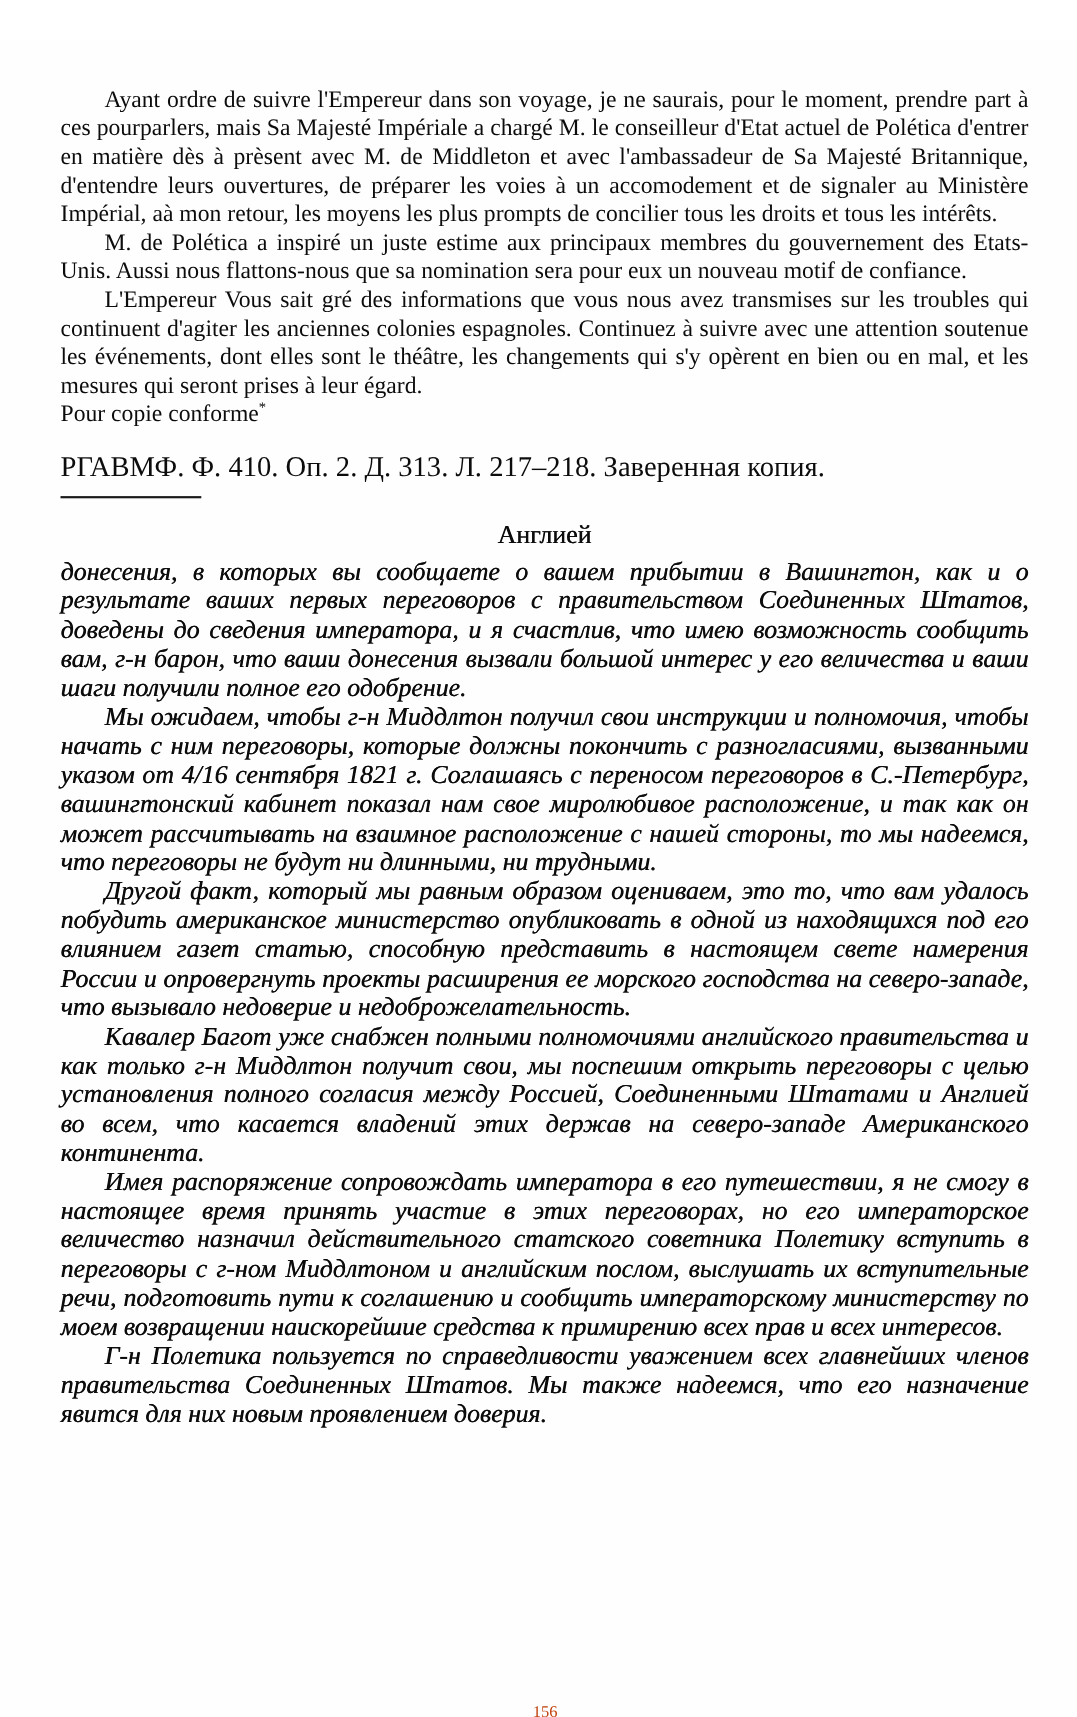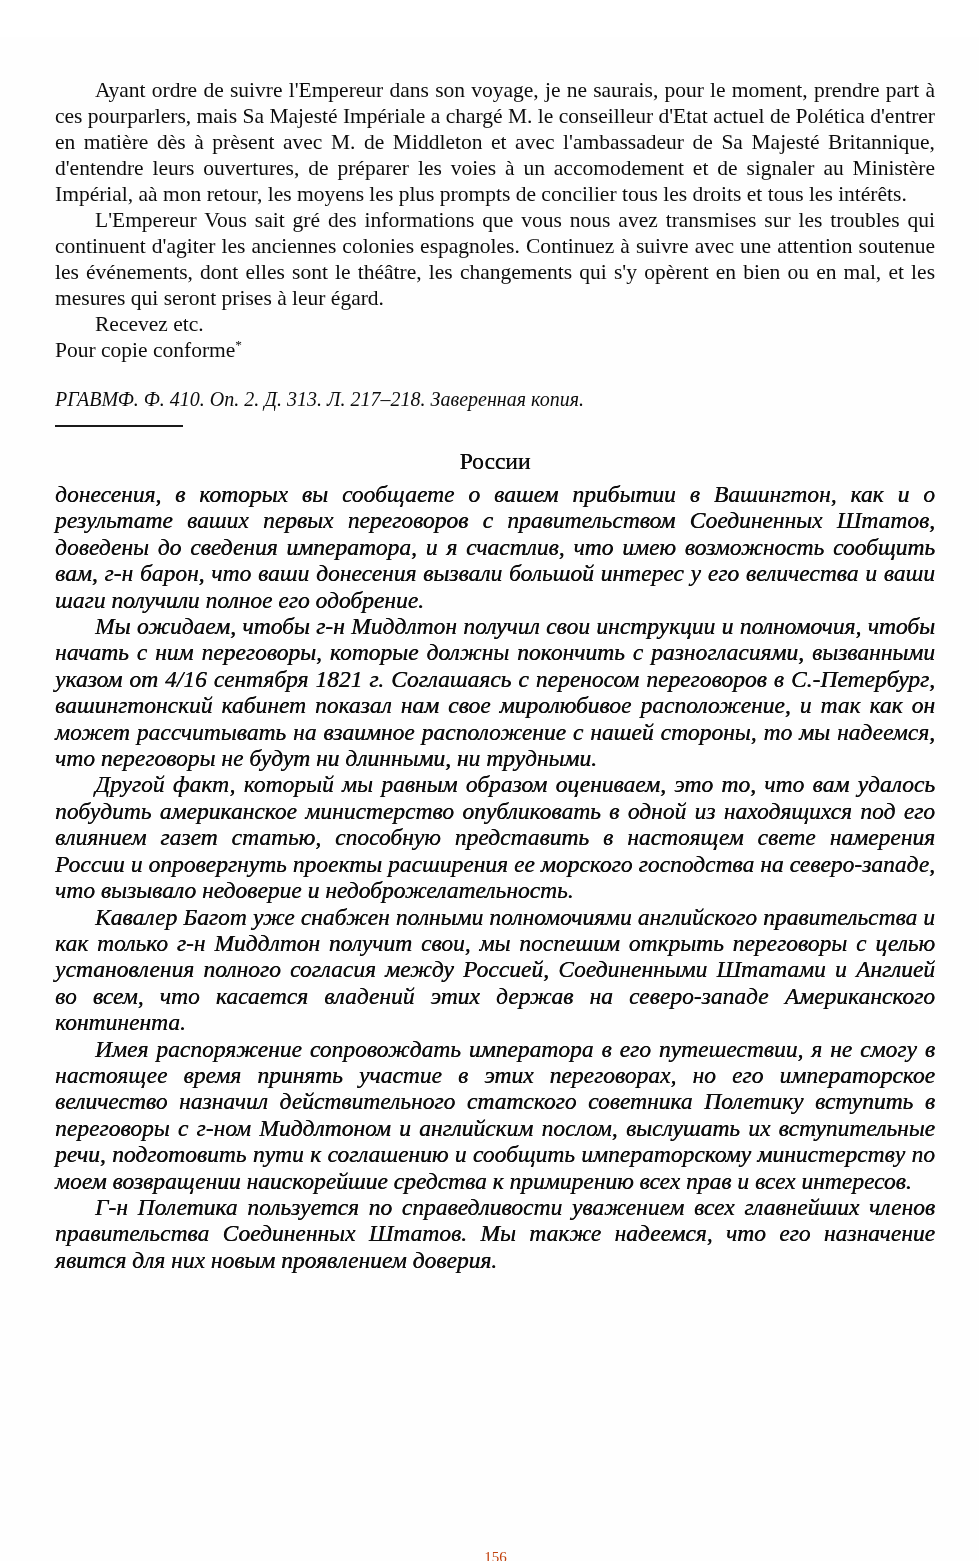--- a/index.html
+++ b/index.html
@@ -22,22 +22,21 @@
     margin: 0;
   }
   .indent { text-indent: 40px; }
   .noindent { text-indent: 0; }
   .closing sup, .fnref {
     font-size: 0.62em;
     vertical-align: super;
     line-height: 0;
   }
   .citation {
-    font-style: italic;
-    font-size: 20px;
+    font-size: 26px;
     line-height: 24px;
     margin: 24px 0 0 0;
   }
   .footnote-rule {
     width: 128px;
     height: 0;
     border-top: 2px solid #1a1a1a;
     margin: 14px 0 0 0;
   }
   .footnote {
@@ -72,31 +71,31 @@
     color: #c2410c;
   }
 </style>
 </head>
 <body>
 
 <div class="page">
 
   <section>
     <p class="fr indent">Ayant ordre de suivre l'Empereur dans son voyage, je ne saurais, pour le moment, prendre part à ces pourparlers, mais Sa Majesté Impériale a chargé M. le conseilleur d'Etat actuel de Polética d'entrer en matière dès à prèsent avec M. de Middleton et avec l'ambassadeur de Sa Majesté Britannique, d'entendre leurs ouvertures, de préparer les voies à un accomodement et de signaler au Ministère Impérial, aà mon retour, les moyens les plus prompts de concilier tous les droits et tous les intérêts.</p>
+    <p class="fr indent">M. de Polética a inspiré un juste estime aux principaux membres du gouvernement des Etats-Unis. Aussi nous flattons-nous que sa nomination sera pour eux un nouveau motif de confiance.</p>
     <p class="fr indent">L'Empereur Vous sait gré des informations que vous nous avez transmises sur les troubles qui continuent d'agiter les anciennes colonies espagnoles. Continuez à suivre avec une attention soutenue les événements, dont elles sont le théâtre, les changements qui s'y opèrent en bien ou en mal, et les mesures qui seront prises à leur égard.</p>
-    <p class="fr indent">Recevez etc.</p>
     <p class="fr noindent closing"><span>Pour copie conforme</span><sup class="fnref">*</sup></p>
   </section>
 
   <p class="citation">РГАВМФ. Ф. 410. Оп. 2. Д. 313. Л. 217–218. Заверенная копия.</p>
 
   <div class="footnote-rule"></div>
 
 
-  <h2 class="center-head">России</h2>
+  <h2 class="center-head">Англией</h2>
 
   <section class="ru-section">
     <p class="ru noindent">донесения, в которых вы сообщаете о вашем прибытии в Вашингтон, как и о результате ваших первых переговоров с правительством Соединенных Штатов, доведены до сведения императора, и я счастлив, что имею возможность сообщить вам, г-н барон, что ваши донесения вызвали большой интерес у его величества и ваши шаги получили полное его одобрение.</p>
     <p class="ru indent">Мы ожидаем, чтобы г-н Миддлтон получил свои инструкции и полномочия, чтобы начать с ним переговоры, которые должны покончить с разногласиями, вызванными указом от 4/16 сентября 1821 г. Соглашаясь с переносом переговоров в С.-Петербург, вашингтонский кабинет показал нам свое миролюбивое расположение, и так как он может рассчитывать на взаимное расположение с нашей стороны, то мы надеемся, что переговоры не будут ни длинными, ни трудными.</p>
     <p class="ru indent">Другой факт, который мы равным образом оцениваем, это то, что вам удалось побудить американское министерство опубликовать в одной из находящихся под его влиянием газет статью, способную представить в настоящем свете намерения России и опровергнуть проекты расширения ее морского господства на северо-западе, что вызывало недоверие и недоброжелательность.</p>
     <p class="ru indent">Кавалер Багот уже снабжен полными полномочиями английского правительства и как только г-н Миддлтон получит свои, мы поспешим открыть переговоры с целью установления полного согласия между Россией, Соединенными Штатами и Англией во всем, что касается владений этих держав на северо-западе Американского континента.</p>
     <p class="ru indent">Имея распоряжение сопровождать императора в его путешествии, я не смогу в настоящее время принять участие в этих переговорах, но его императорское величество назначил действительного статского советника Полетику вступить в переговоры с г-ном Миддлтоном и английским послом, выслушать их вступительные речи, подготовить пути к соглашению и сообщить императорскому министерству по моем возвращении наискорейшие средства к примирению всех прав и всех интересов.</p>
     <p class="ru indent">Г-н Полетика пользуется по справедливости уважением всех главнейших членов правительства Соединенных Штатов. Мы также надеемся, что его назначение явится для них новым проявлением доверия.</p>
   </section>
 

